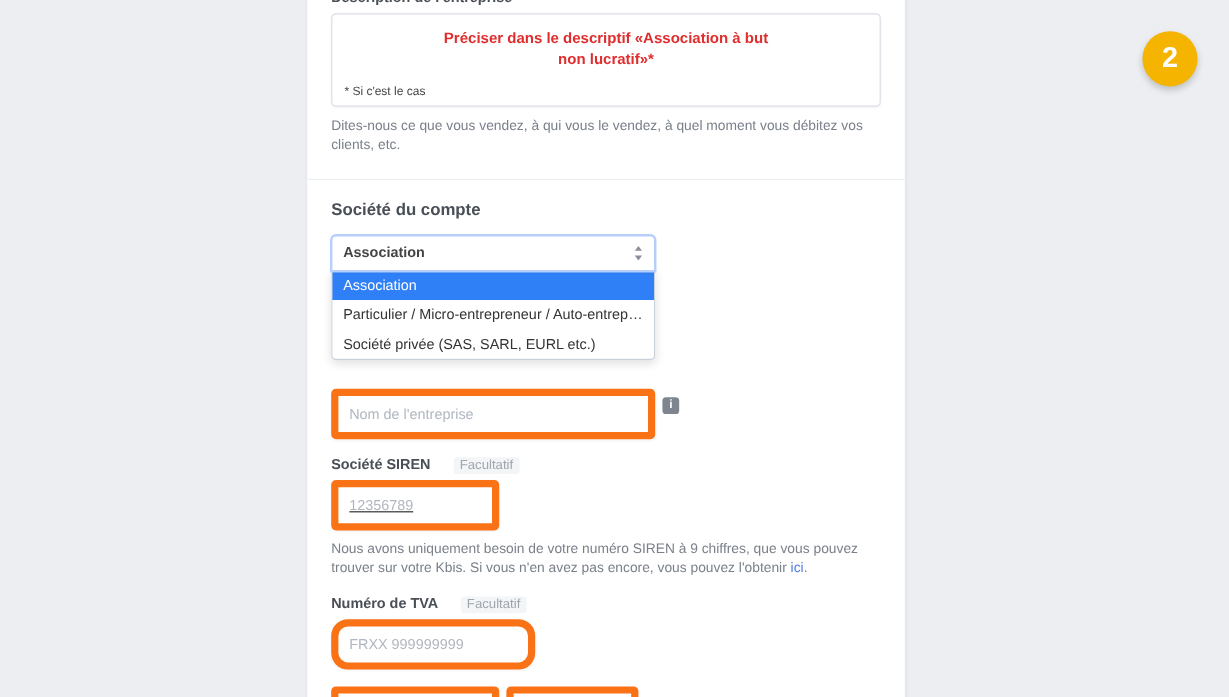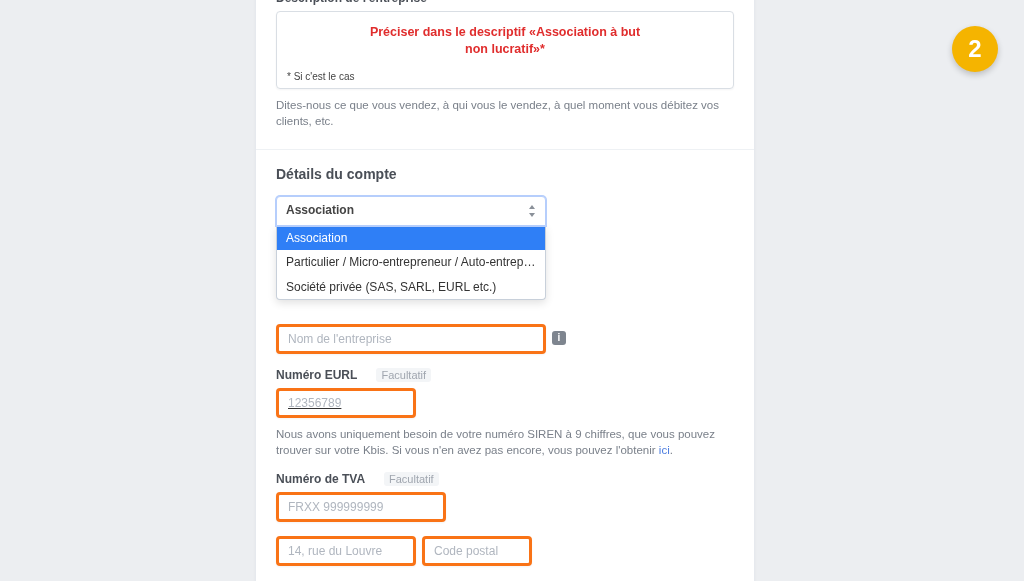--- a/index.html
+++ b/index.html
@@ -72,28 +72,28 @@
     bottom: 6px; left: 10px;
   }
   .helptext {
     font-size: 11.5px;
     color: #7a808a;
     margin-top: 8px;
     line-height: 1.4;
   }
   .helptext a { color: #4c7de0; text-decoration: none; }
   .input, .select {
-    border: 3px solid #f97316;
+    border: 6px solid #f97316;
     border-radius: 4px;
     box-shadow: 0 1px 2px rgba(30,40,60,0.05);
     padding: 6px 9px;
     font-size: 12px;
     color: #333;
     background: #fff;
-    height: 30px;
+    height: 42px;
     line-height: 16px;
   }
   .input::placeholder { color: #b0b6bf; }
   .select-val {
     width: 270px; height: 30px;
     border: 1px solid #b6cefc;
     border-radius: 4px 4px 0 0;
     background: #fff;
     box-shadow: 0 0 0 1px #b6cefc, 0 1px 2px rgba(0,0,0,0.05);
     padding: 6px 24px 6px 9px;
@@ -189,56 +189,56 @@
   <div class="section first">
     <span class="label">Description de l'entreprise</span>
     <div class="desc-box">
       <div class="desc-highlight">Préciser dans le descriptif «Association à but non lucratif»*</div>
       <div class="desc-footnote">* Si c'est le cas</div>
     </div>
     <div class="helptext">Dites-nous ce que vous vendez, à qui vous le vendez, à quel moment vous débitez vos clients, etc.</div>
   </div>
 
   <div class="section">
-    <div class="section-title">Détails du compte</div>
+    <div class="section-title">Société du compte</div>
 
     <div class="field-block">
       <div class="select-val">
         <span>Association</span>
         <span class="updown"></span>
       </div>
       <div class="dropdown">
         <div class="dropdown-item selected">Association</div>
         <div class="dropdown-item">Particulier / Micro-entrepreneur / Auto-entrepreneur</div>
         <div class="dropdown-item">Société privée (SAS, SARL, EURL etc.)</div>
       </div>
 
       <div class="name-row">
         <input class="input" style="width: 270px;" placeholder="Nom de l'entreprise">
         <div class="info-icon">i</div>
       </div>
     </div>
 
     <div class="field-block">
       <span class="label">
-        <span>Numéro EURL</span>
+        <span>Société SIREN</span>
         <span class="facultatif">Facultatif</span>
       </span>
       <input class="input" style="width: 140px; text-decoration: underline;" placeholder="12356789">
       <div class="helptext">
         <span>Nous avons uniquement besoin de votre numéro SIREN à 9 chiffres, que vous pouvez trouver sur votre Kbis. Si vous n'en avez pas encore, vous pouvez l'obtenir </span><a href="#">ici</a><span>.</span>
       </div>
     </div>
 
     <div class="field-block">
       <span class="label">
         <span>Numéro de TVA</span>
         <span class="facultatif">Facultatif</span>
       </span>
-      <input class="input" style="width: 170px;" placeholder="FRXX 999999999">
+      <input class="input" style="width: 170px; border-radius: 14px;" placeholder="FRXX 999999999">
     </div>
 
     <div class="field-block">
       <div class="addr-row" style="margin-top:0">
         <input class="input" style="width: 140px;" placeholder="14, rue du Louvre">
         <input class="input" style="width: 110px;" placeholder="Code postal">
       </div>
 
     </div>
   </div>

